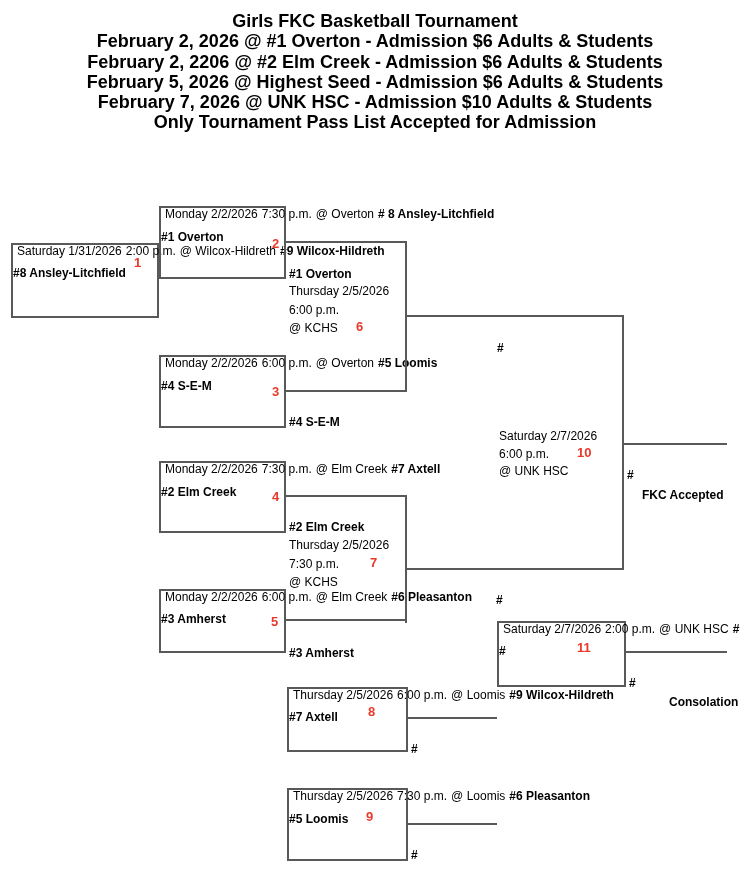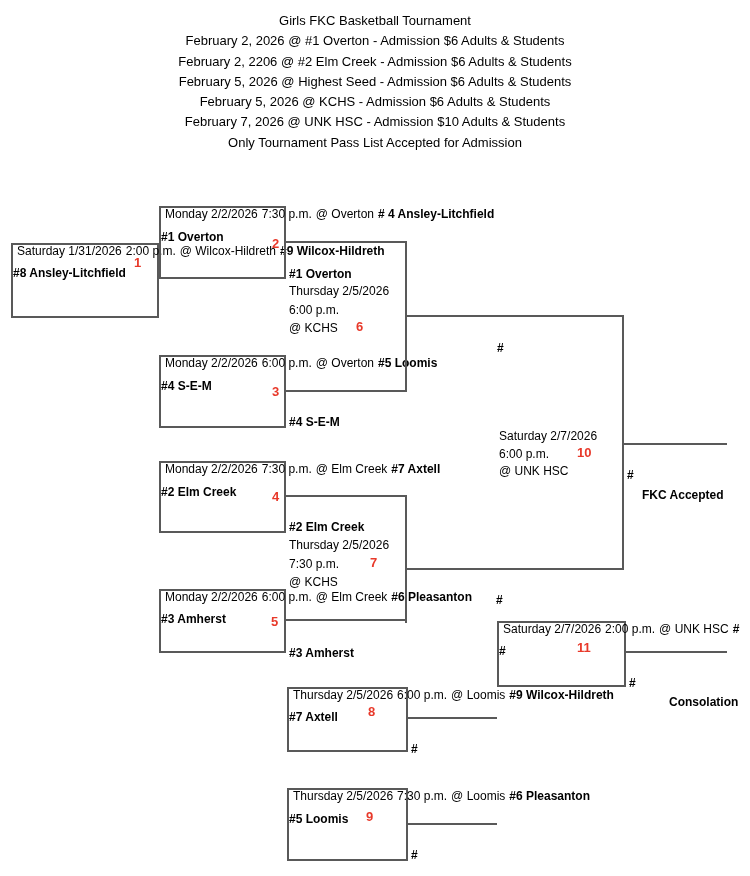--- a/index.html
+++ b/index.html
@@ -2,21 +2,21 @@
 <html><head>
 <meta charset="utf-8">
 <style>
   html,body { margin:0; padding:0; background:#ffffff; }
   .page {
     position:relative; width:750px; height:876px; overflow:hidden;
     font-family:"Liberation Sans", sans-serif; color:#000; background:#fff;
   }
   
   .hdr { position:absolute; left:0; top:11px; width:750px; text-align:center; }
-  .hl  { font-weight:normal; font-size:13px; line-height:20.3px; white-space:nowrap; }
+  .hl  { font-weight:bold; font-size:18px; line-height:20.3px; white-space:nowrap; }
   .hl.note { }
   
   .gbox {
     position:absolute; box-sizing:border-box; border:2px solid #595959;
     display:flex; flex-direction:row; justify-content:flex-start;
   }
   .gbox .row { font-size:12px; line-height:12px; padding-left:4px; white-space:nowrap; }
   .gbox .row.bold { font-weight:bold; }
   
   .lbl { position:absolute; font-size:12px; font-weight:bold; white-space:nowrap;margin-top:39px; }
@@ -29,40 +29,39 @@
 </head>
 <body>
 
 <div class="page">
 
   <header class="hdr">
     <div class="hl">Girls FKC Basketball Tournament</div>
     <div class="hl">February 2, 2026 @ #1 Overton  - Admission $6 Adults &amp; Students</div>
     <div class="hl">February 2, 2206 @ #2 Elm Creek - Admission $6 Adults &amp; Students</div>
     <div class="hl">February 5, 2026 @ Highest Seed - Admission $6 Adults &amp; Students</div>
-    <div class="hl">February 5, 2026 @ KCHS - Admission $6 Adults &amp; Students</div>
     <div class="hl">February 7, 2026 @ UNK HSC - Admission $10 Adults &amp; Students</div>
     <div class="hl note">Only Tournament Pass List Accepted for Admission</div>
   </header>
 
   <div class="lbl" style="left:13px;top:227px">#8 Ansley-Litchfield</div>
   <div class="gbox" style="left:11px;top:243px;width:148px;height:75px">
     <div class="row">Saturday 1/31/2026</div>
     <div class="row">2:00 p.m.</div>
     <div class="row">@ Wilcox-Hildreth</div>
     <div class="row bold">#9 Wilcox-Hildreth</div>
   </div>
   <div class="gnum" style="left:134px;top:255px">1</div>
 
   <div class="lbl" style="left:161px;top:191px">#1 Overton</div>
   <div class="gbox" style="left:159px;top:206px;width:127px;height:73px">
     <div class="row">Monday 2/2/2026</div>
     <div class="row">7:30 p.m.</div>
     <div class="row">@ Overton</div>
-    <div class="row bold"># 4 Ansley-Litchfield</div>
+    <div class="row bold"># 8 Ansley-Litchfield</div>
   </div>
   <div class="gnum" style="left:272px;top:236px">2</div>
   <div class="lbl" style="left:289px;top:228px">#1 Overton</div>
   <div class="ln-h" style="left:285px;top:241px;width:122px"></div>
 
   <div class="lbl" style="left:161px;top:340px">#4 S-E-M</div>
   <div class="gbox" style="left:159px;top:355px;width:127px;height:73px">
     <div class="row">Monday 2/2/2026</div>
     <div class="row">6:00 p.m.</div>
     <div class="row">@ Overton</div>

